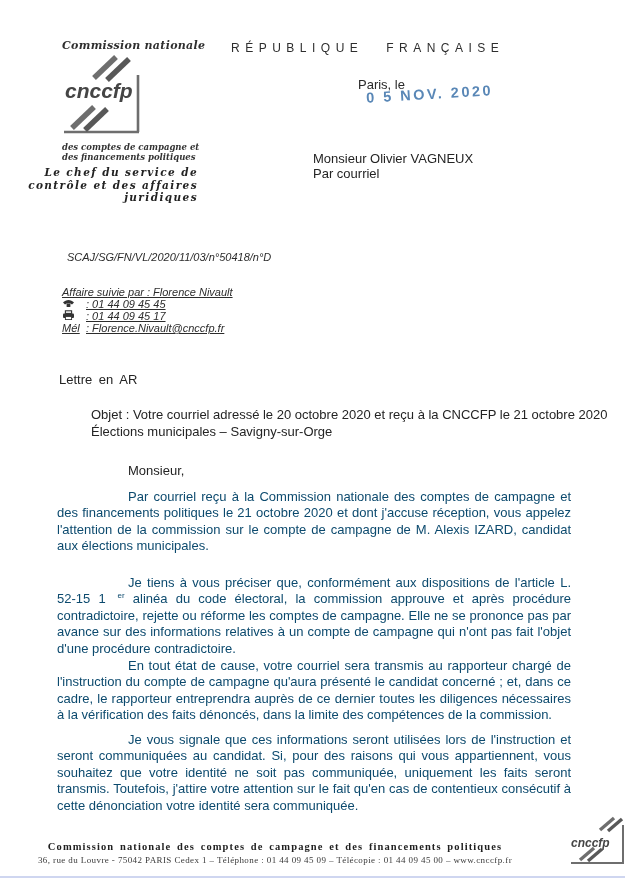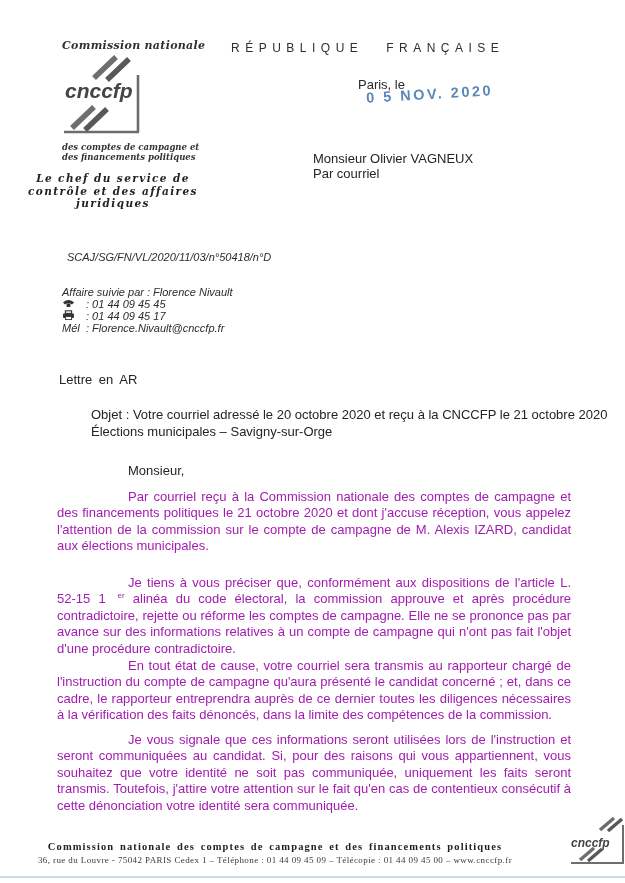--- a/index.html
+++ b/index.html
@@ -23,28 +23,28 @@
   
   .republic{font-size:12px;letter-spacing:5.5px;word-spacing:14px;color:#2e2e2e;white-space:nowrap;}
   .paris{font-size:13px;color:#2a2a2a;}
   .stamp{font-size:14.5px;font-weight:bold;letter-spacing:2.5px;white-space:nowrap;
     transform:rotate(-3.5deg);opacity:.88;}
   .recipient{font-size:13px;line-height:14.5px;color:#242424;}
 
   
   .reference{font-size:11px;font-style:italic;color:#2c2c2c;}
   .contact{font-size:11px;font-style:italic;color:#2c2c2c;line-height:12px;}
-  .contact-row{display:flex;align-items:flex-end;}
+  .contact-row{display:flex;align-items:flex-end;text-decoration:underline;}
   .contact-label{width:24px;flex:0 0 24px;font-style:italic;}
   .contact-icon{width:24px;flex:0 0 24px;display:inline-block;}
 
   
   .mode{font-size:13px;word-spacing:3px;color:#242424;}
   .subject{font-size:13px;line-height:16.5px;color:#242424;width:520px;margin-left:34px;}
-  .para{font-size:13px;line-height:16.4px;color:#a21caf;width:514px;
+  .para{font-size:13px;line-height:16.4px;color:#0c4a6e;width:514px;
     text-align:justify;text-indent:71px;}
   .salutation{font-size:13px;color:#242424;text-indent:71px;width:514px;}
   sup{font-size:8px;line-height:0;padding-left:12px;}
 
   
   .footer-org{font-family:"Liberation Serif",serif;font-weight:bold;font-size:10.5px;
     letter-spacing:1.1px;word-spacing:2px;color:#1f1f1f;text-align:center;width:490px;}
   .footer-addr{font-family:"Liberation Serif",serif;font-size:9px;letter-spacing:.4px;
     color:#3a3a3a;text-align:center;width:490px;margin-top:3px;}
   .scan-line{background:rgba(130,148,215,.38);}
@@ -64,21 +64,21 @@
     <line x1="4" y1="78" x2="79" y2="78" stroke="#6e6e6e" stroke-width="2.6"></line>
     <line x1="12" y1="74" x2="34" y2="53" stroke="#6e6e6e" stroke-width="5.5"></line>
     <line x1="25" y1="76" x2="47" y2="55" stroke="#585858" stroke-width="5.5"></line>
   </svg>
 
   <div class="abs org-sub" style="left:62px;top:142px;">
     <div>des comptes de campagne et</div>
     <div>des financements politiques</div>
   </div>
 
-  <div class="abs sender-title" style="left:28px;top:172px;">
+  <div class="abs sender-title" style="left:28px;top:166px;text-align:right;">
     <div>Le chef du service de</div>
     <div>contrôle et des affaires</div>
     <div>juridiques</div>
   </div>
 
   <div class="abs republic" style="left:231px;top:41px;">RÉPUBLIQUE FRANÇAISE</div>
 
   <div class="abs paris" style="left:313px;top:77px;margin-left:45px;">Paris, le</div>
 
   <div class="abs stamp" style="left:366px;top:86px;color:#4377ad;">0 5 NOV. 2020</div>

